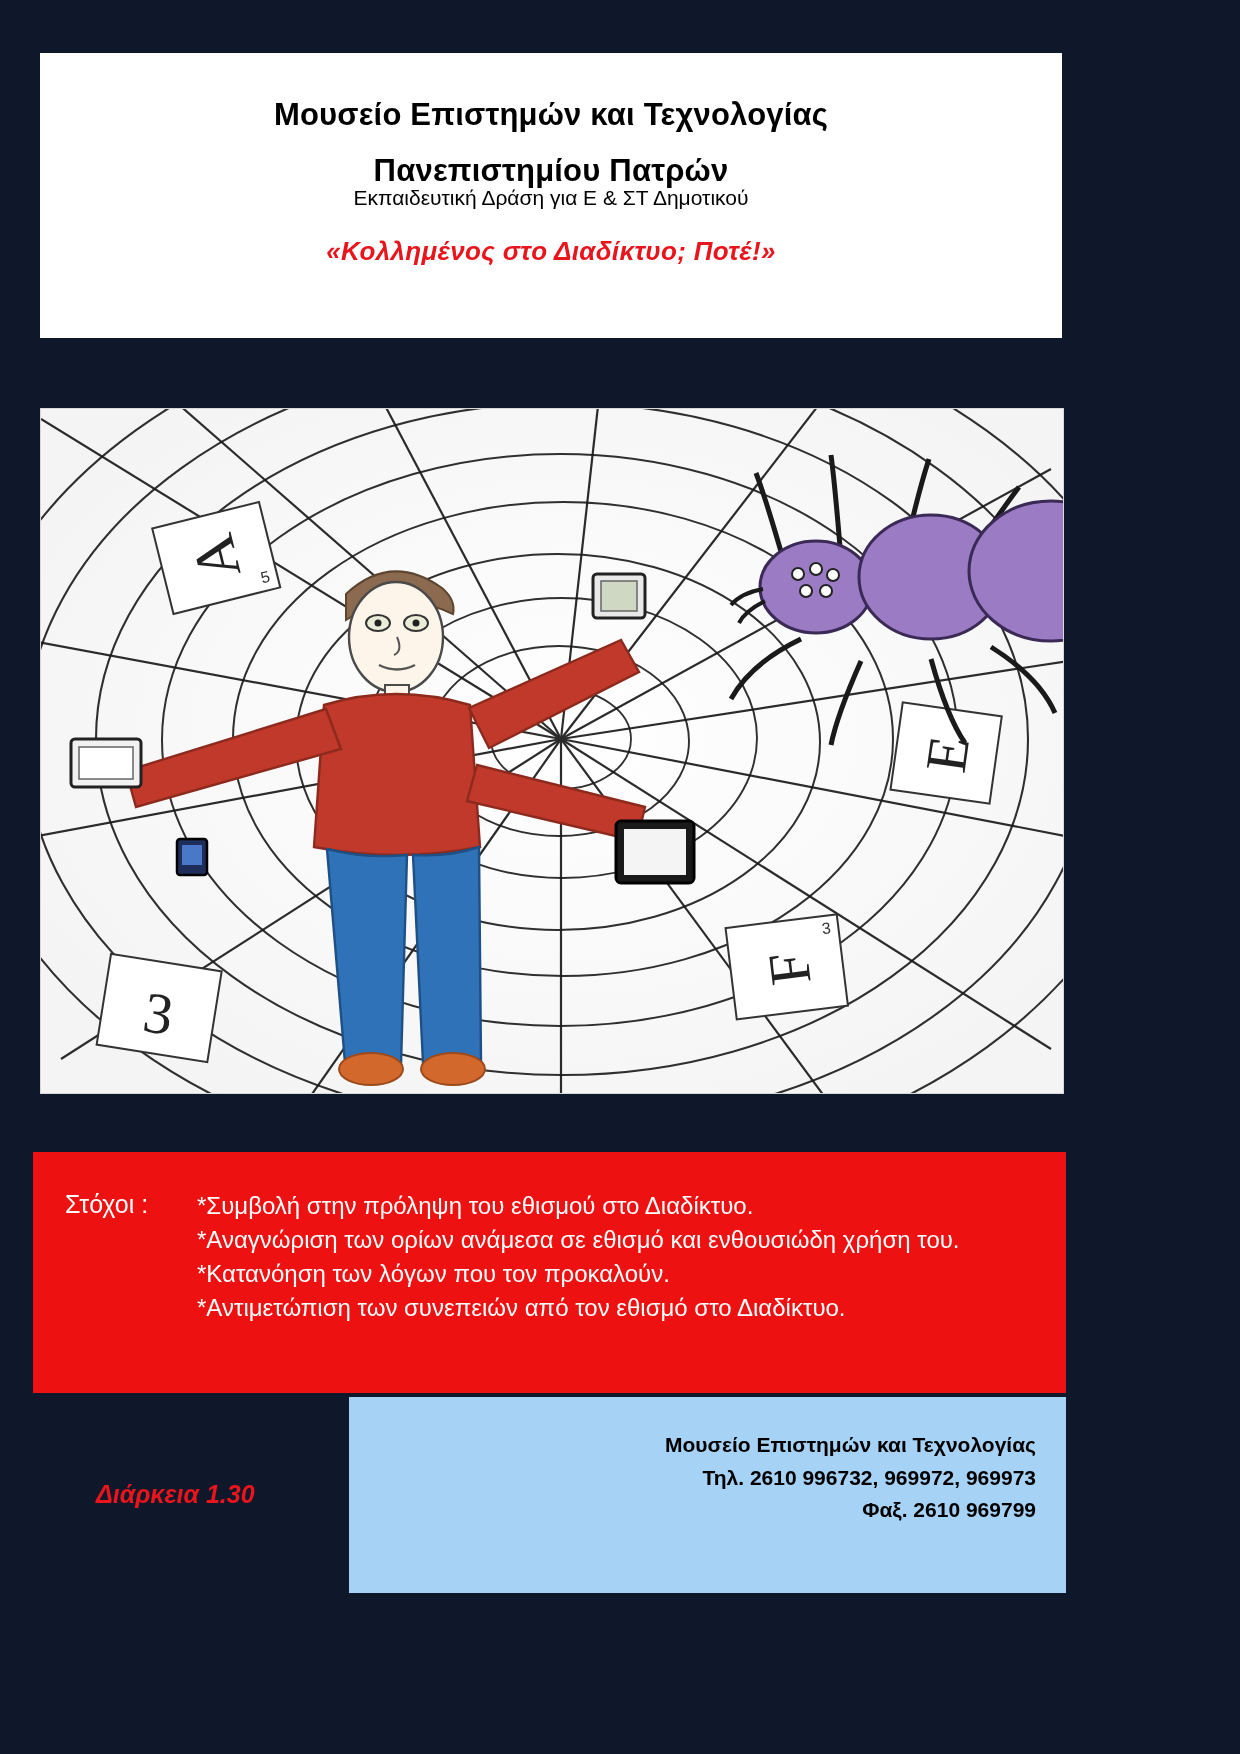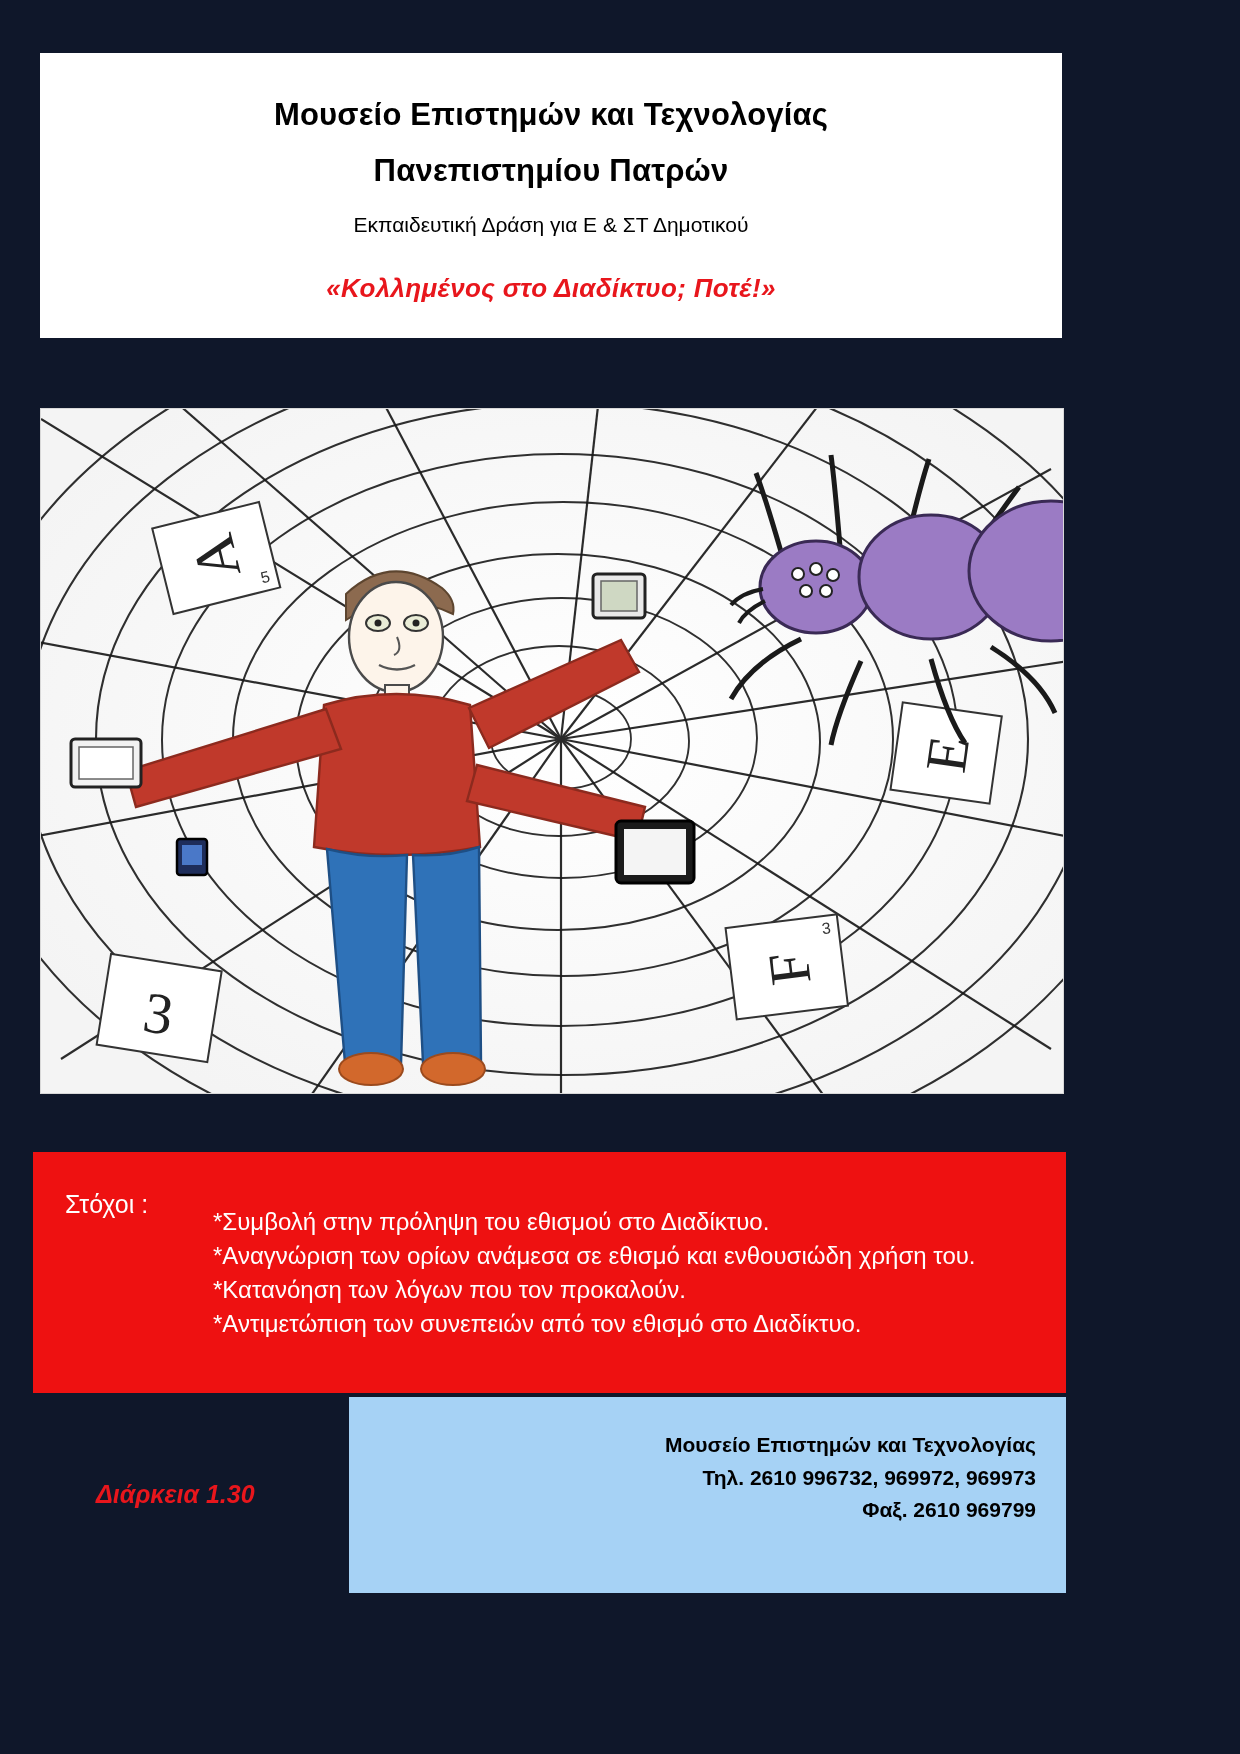--- a/index.html
+++ b/index.html
@@ -32,25 +32,25 @@
     text-align: center;
   }
   .hdr-line1, .hdr-line2 {
     font-size: 31px;
     font-weight: bold;
     color: #000000;
     letter-spacing: 0.2px;
     line-height: 1.0;
   }
   .hdr-line1 { margin-bottom: 25px; }
-  .hdr-line2 { margin-bottom: 27px; }
+  .hdr-line2 { }
   .hdr-sub {
     font-size: 21px;
     color: #000000;
-    margin-bottom: 36px;
+    margin-bottom: 26px;
   }
   .hdr-title {
     font-size: 26px;
     font-weight: bold;
     font-style: italic;
     color: #e8161c;
     letter-spacing: 0.3px;
   }
 
   
@@ -90,21 +90,21 @@
     top: 36px;
     right: 14px;
   }
   .goals-list li {
     list-style: none;
     font-size: 24px;
     line-height: 1.42;
     color: #ffffff;
     white-space: nowrap;
   }
-  .goals-list { margin: 17px; padding: 0; }
+  .goals-list { margin: 1px; padding: 0; }
 
   
   .contact-box {
     position: absolute;
     left: 349px;
     top: 1397px;
     width: 717px;
     height: 196px;
     background: #a6d2f5;
     color: #000000;

